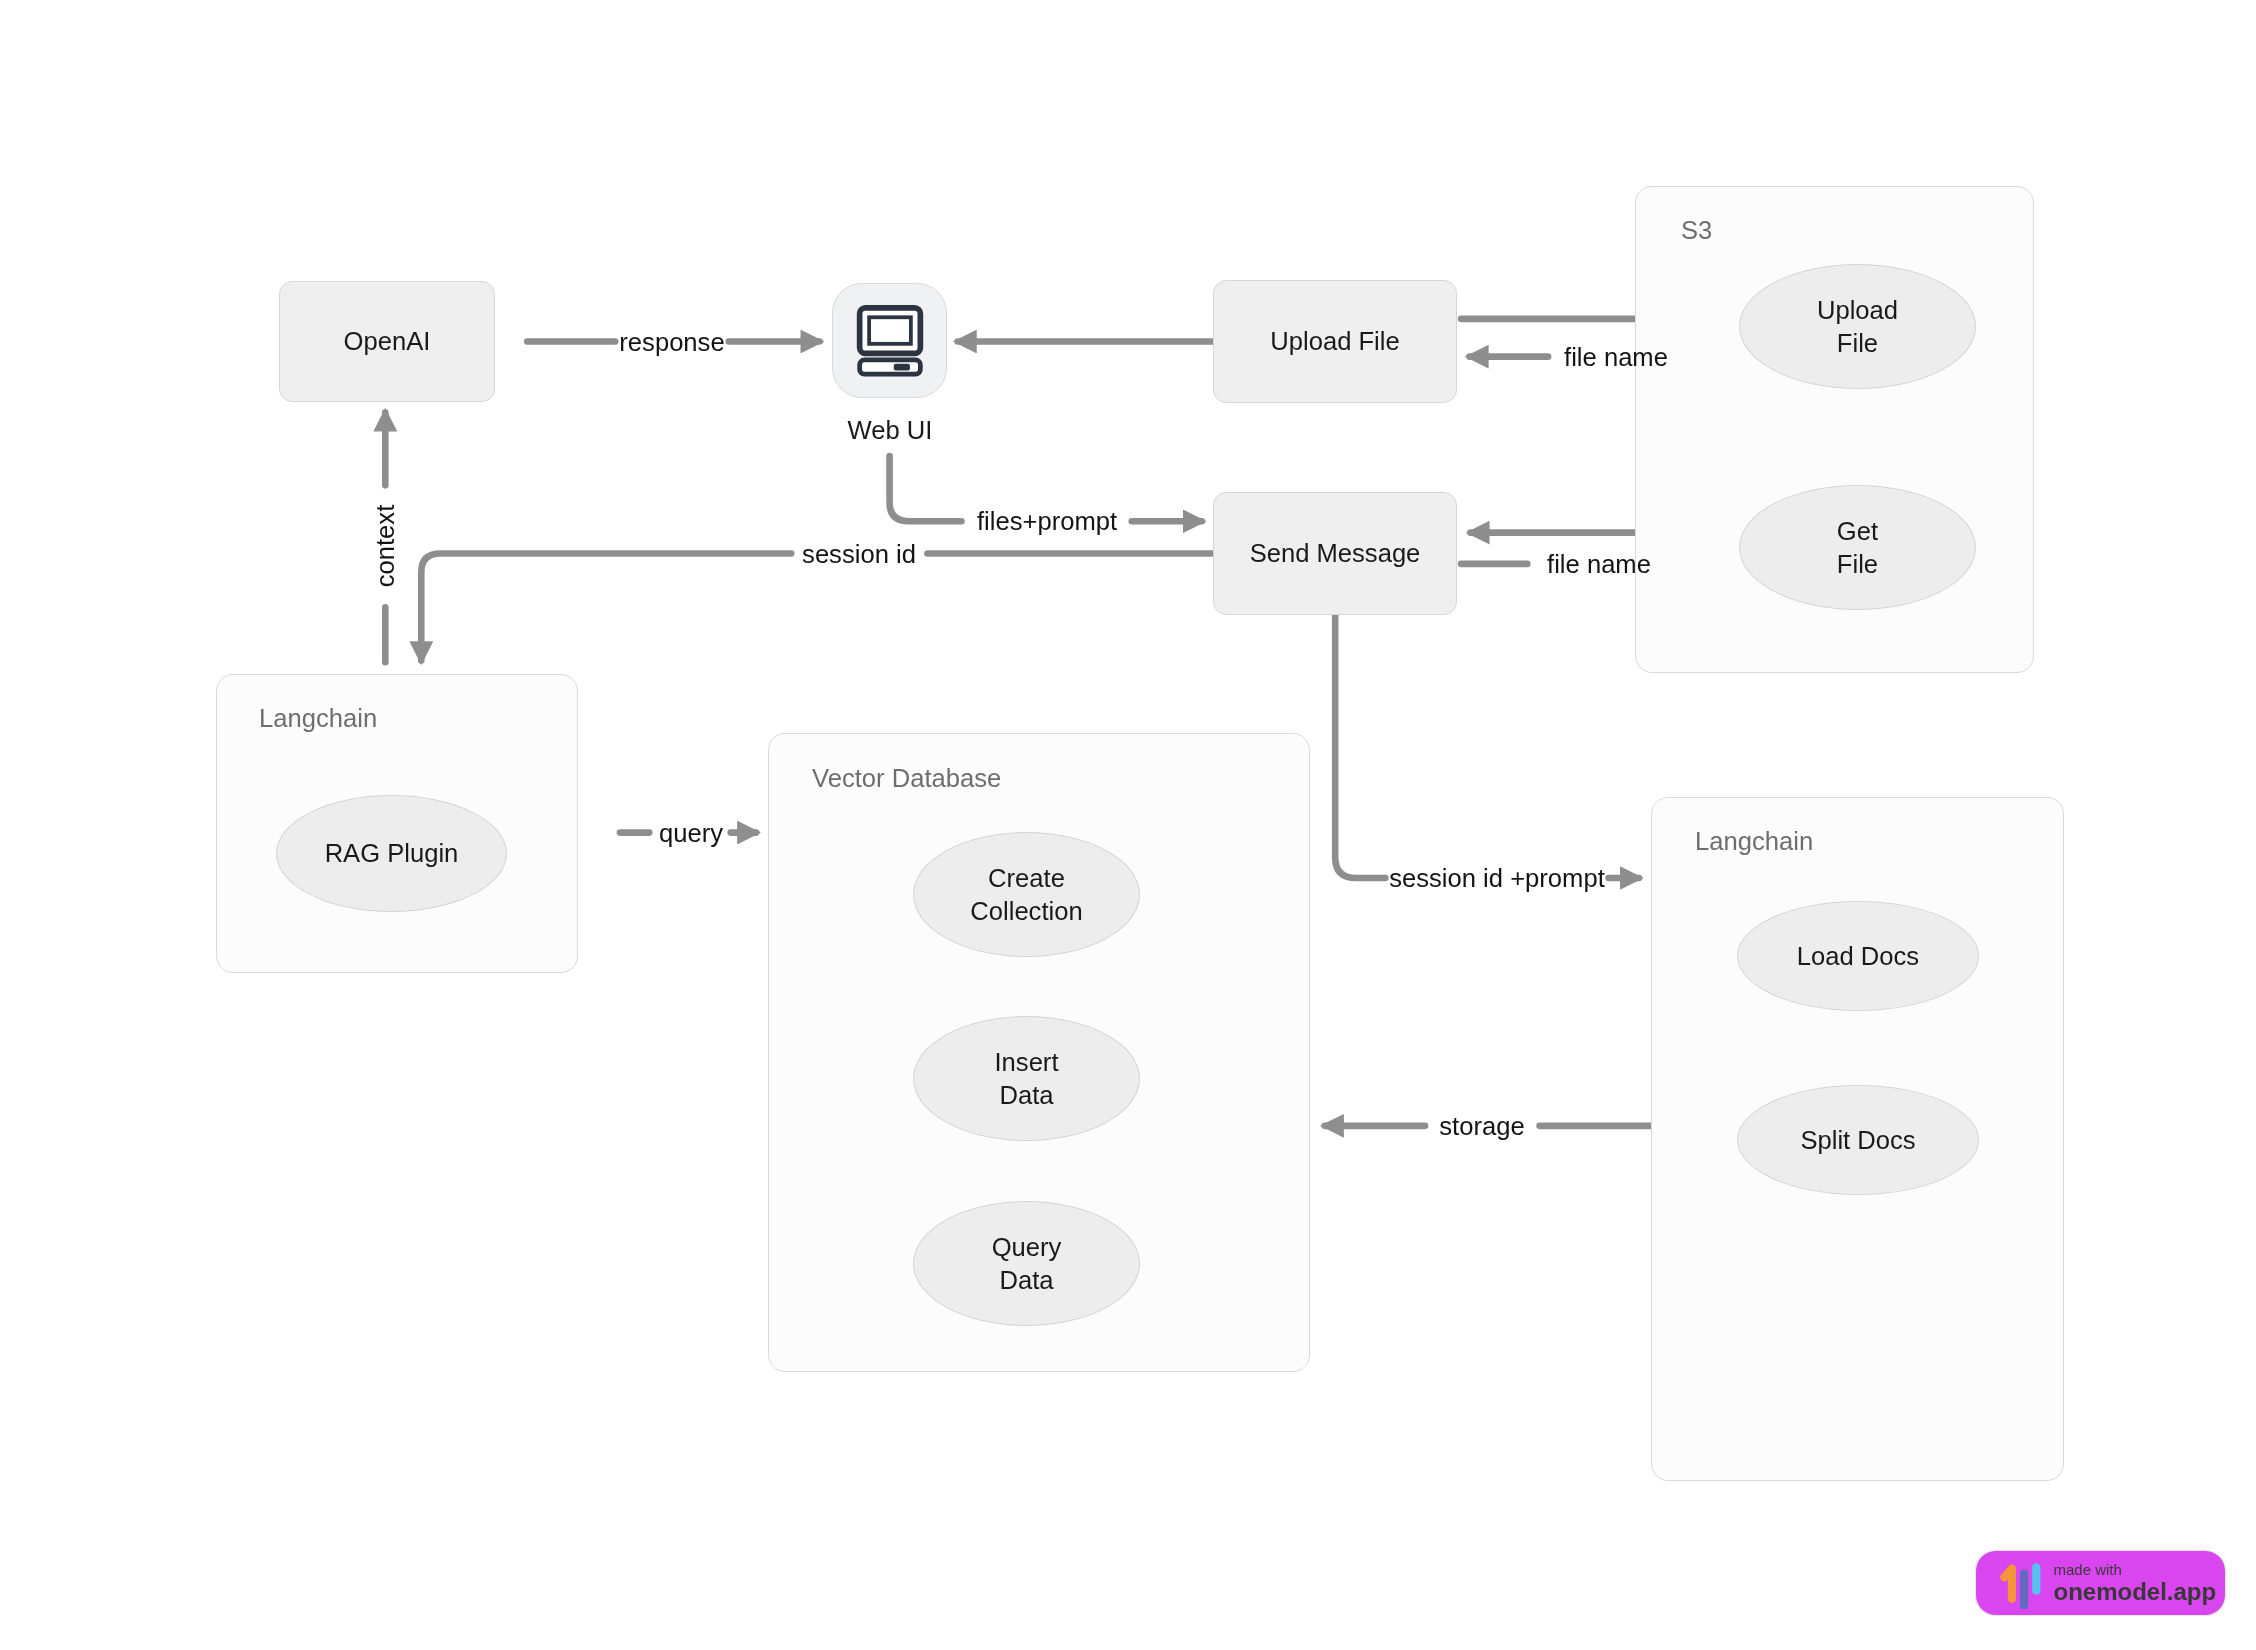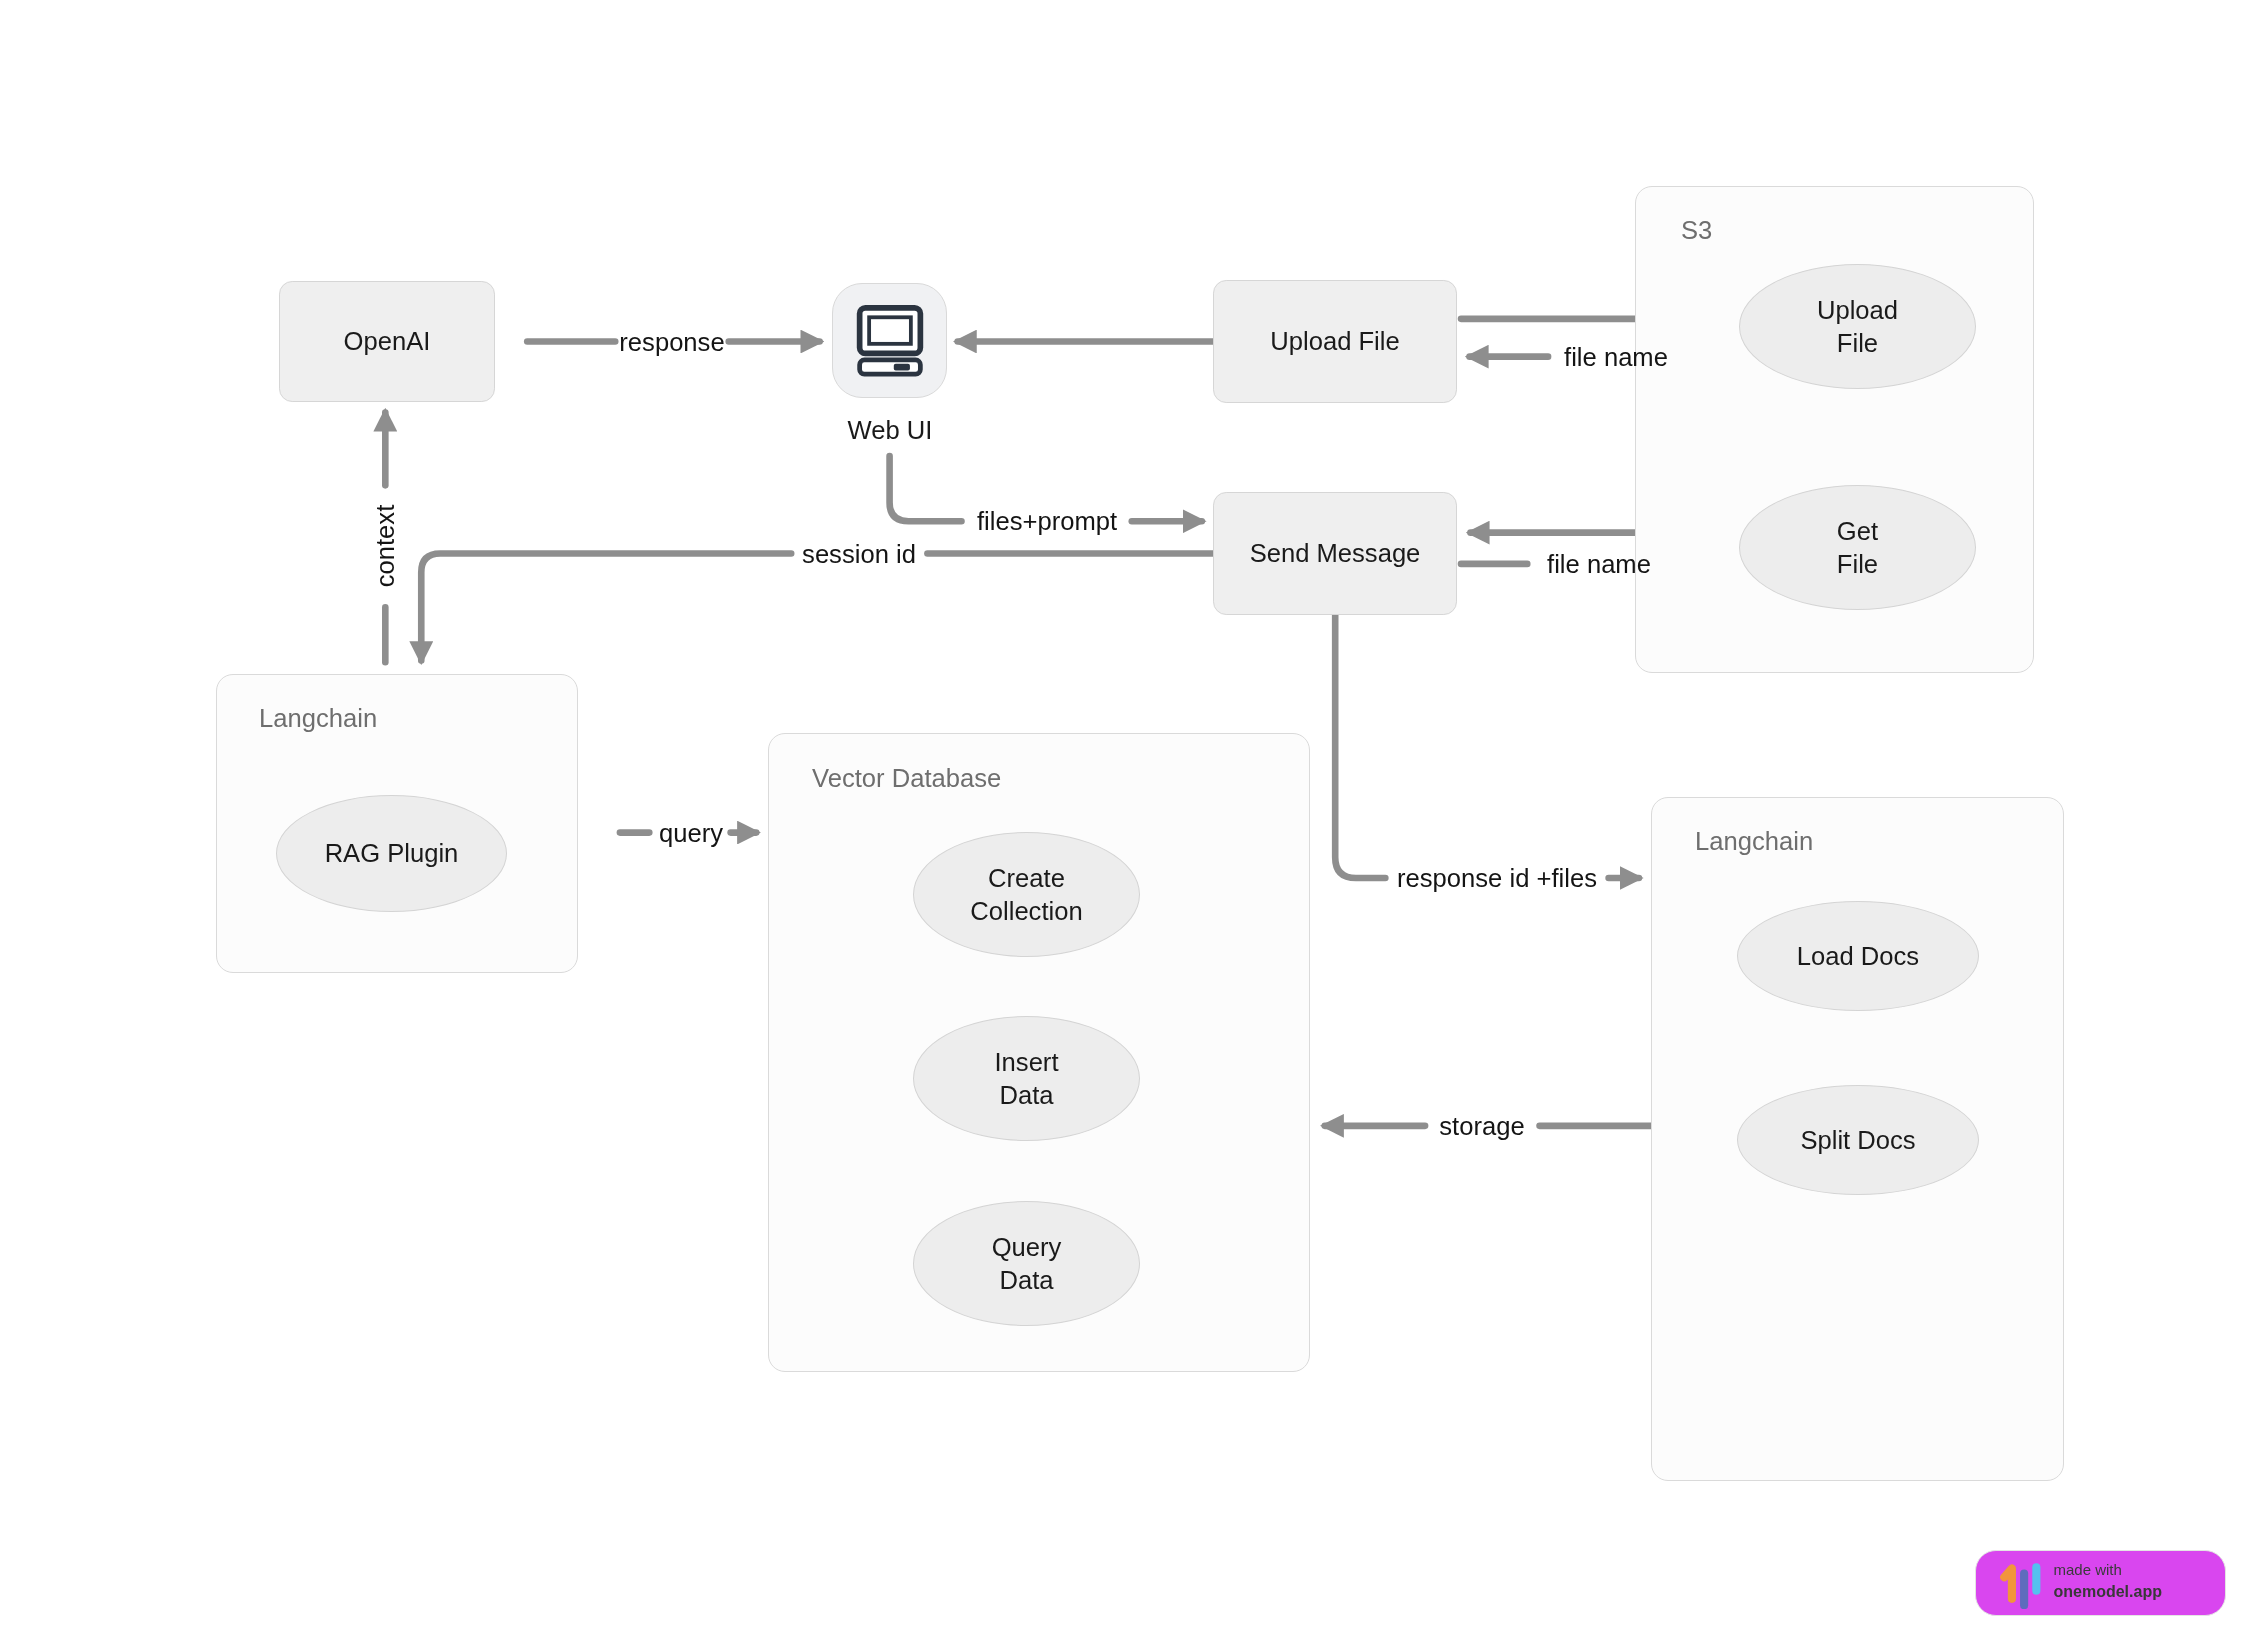--- a/index.html
+++ b/index.html
@@ -53,21 +53,21 @@
     white-space:nowrap;
   }
   .edge-label.vertical{transform:translate(-50%,-50%) rotate(-90deg);}
   .badge{
     position:absolute;left:1975px;top:1550px;width:251px;height:66px;
     background:#d946ef;border:1.9px solid #e4e4e4;border-radius:21px;box-sizing:border-box;
     display:flex;align-items:center;padding-left:21px;
   }
   .badge-text{margin-left:9.5px;display:flex;flex-direction:column;justify-content:center;}
   .badge-small{font-size:15px;color:#3a3a3a;line-height:18px;}
-  .badge-brand{font-size:16px;font-weight:bold;color:#383838;line-height:26.5px;}
+  .badge-brand{font-size:24px;font-weight:bold;color:#383838;line-height:26.5px;}
 </style>
 </head>
 <body>
 
 <div id="canvas">
 
   <svg id="edges" viewBox="0 0 2384 1744" fill="none" stroke="#8e8e8e" stroke-width="7" stroke-linecap="round">
     <defs>
       <marker id="ah" viewBox="0 0 10 10" refX="8" refY="5" markerWidth="3.6" markerHeight="3.6" orient="auto">
         <path d="M0 0 L10 5 L0 10 Z" fill="#8e8e8e" stroke="none"></path>
@@ -199,21 +199,21 @@
     <span class="ellipse-label">Split Docs</span>
   </div>
 
   <div class="edge-label" style="left:672px;top:342px;">response</div>
   <div class="edge-label" style="left:1616px;top:357px;">file name</div>
   <div class="edge-label" style="left:1599px;top:564px;">file name</div>
   <div class="edge-label" style="left:1047px;top:521px;">files+prompt</div>
   <div class="edge-label" style="left:859px;top:554px;">session id</div>
   <div class="edge-label vertical" style="left:385px;top:546px;">context</div>
   <div class="edge-label" style="left:691px;top:833px;">query</div>
-  <div class="edge-label" style="left:1497px;top:878px;">response id +files</div>
+  <div class="edge-label" style="left:1497px;top:878px;">session id +prompt</div>
   <div class="edge-label" style="left:1482px;top:1126px;">storage</div>
 
   <div class="badge">
     <svg width="47" height="51" viewBox="0 0 52 56">
       <path d="M8 21 L16.5 11.5 L16.5 45" stroke="#f2953b" stroke-width="9" stroke-linecap="round" stroke-linejoin="round" fill="none"></path>
       <path d="M30 17 L30 52" stroke="#5f6cbd" stroke-width="9" stroke-linecap="round" fill="none"></path>
       <path d="M43.5 10 L43.5 36" stroke="#55c1ef" stroke-width="9" stroke-linecap="round" fill="none"></path>
     </svg>
     <div class="badge-text">
       <span class="badge-small">made with</span>

